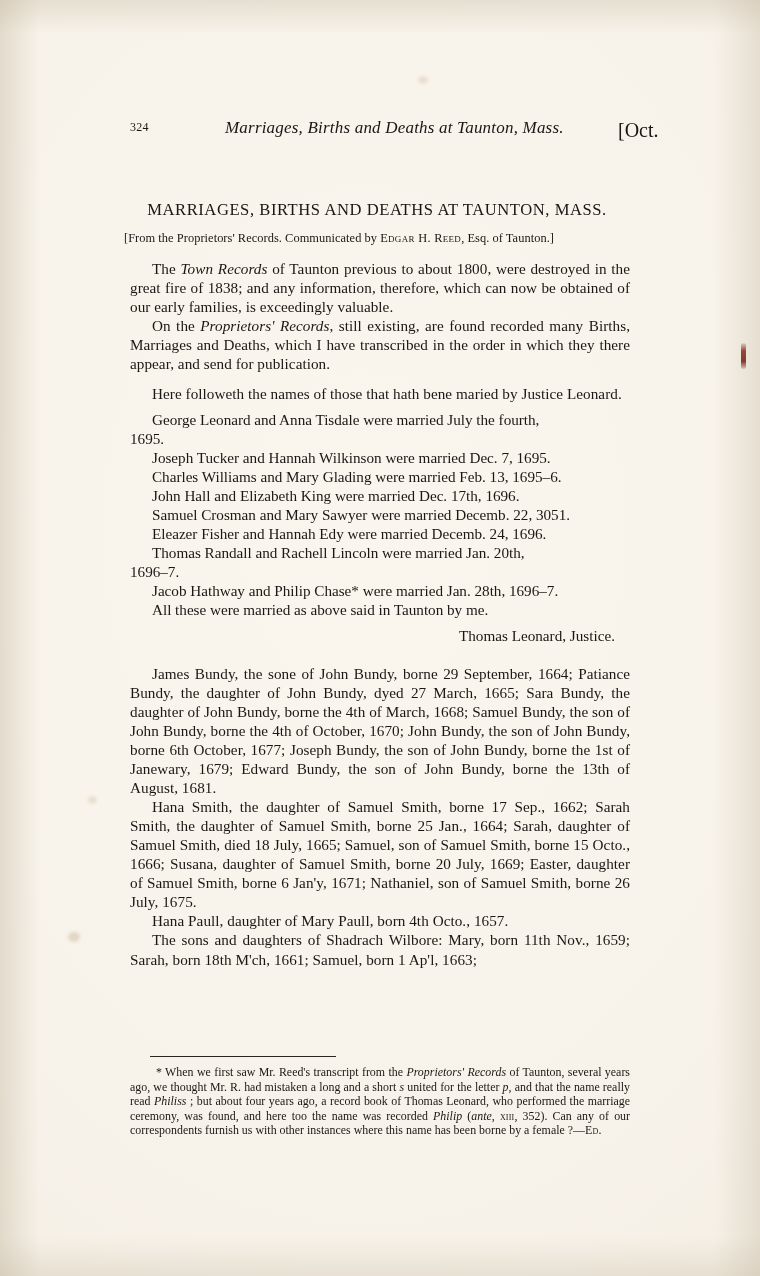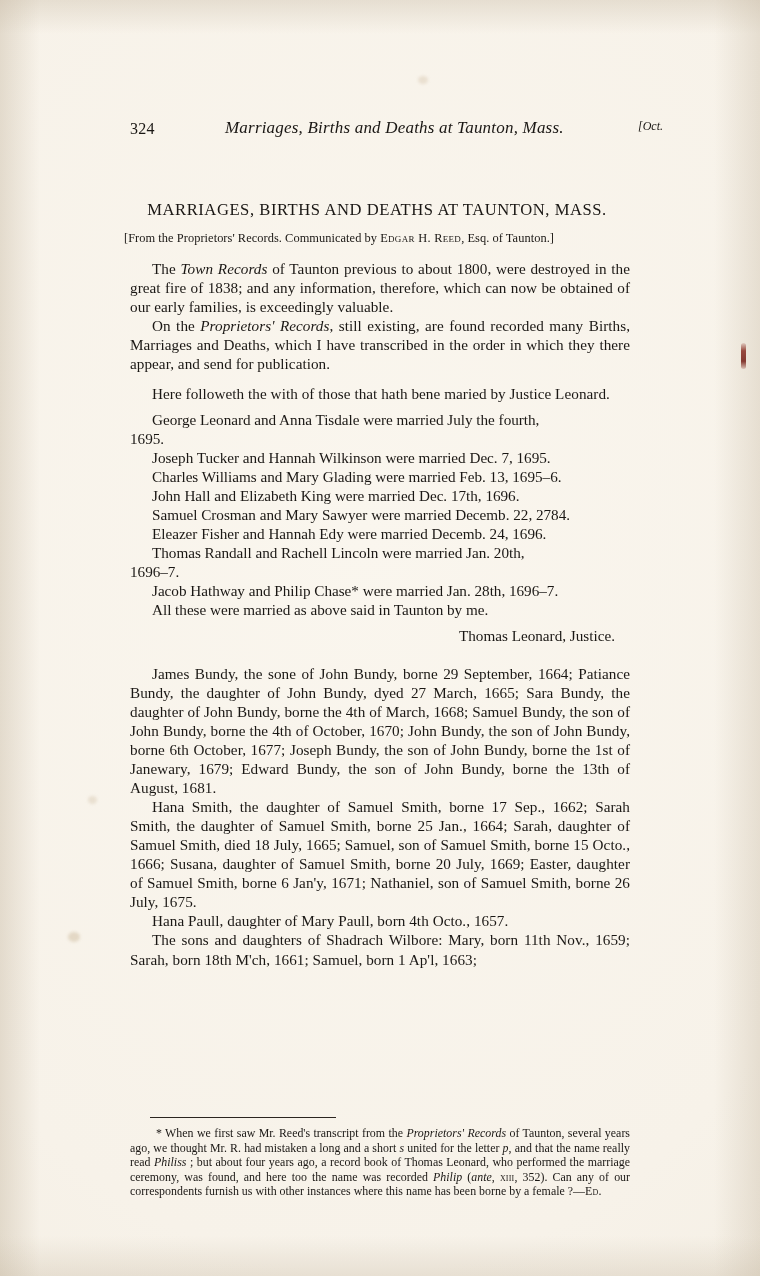--- a/index.html
+++ b/index.html
@@ -64,39 +64,38 @@
   
   .runhead {
     position: relative;
     height: 40px;
     font-size: 15.5px;
   }
   .runhead .folio {
     position: absolute;
     left: 0;
     top: 8px;
-    font-size: 16px;
+    font-size: 12px;
     letter-spacing: .3px;
   }
   .runhead .rh-title {
     position: absolute;
     left: 95px;
     top: 6px;
     font-style: italic;
     font-size: 17px;
     letter-spacing: .2px;
     white-space: nowrap;
   }
   .runhead .rh-month {
     position: absolute;
-    left: 508px;
+    left: 488px;
     top: 7px;
-    font-size: 12px;
-    white-space: nowrap;
-    font-style: italic;
+    font-size: 20px;
+    white-space: nowrap;
   }
 
   
   .art-title {
     margin-top: 48px;
     text-align: center;
     font-size: 16.6px;
     letter-spacing: .55px;
     white-space: nowrap;
     margin-left: -6px;
@@ -145,21 +144,21 @@
     font-size: 15.2px;
     line-height: 19.5px;
     text-align: right;
     padding-right: 8px;
   }
 
   
   #footnote {
     position: absolute;
     left: 130px;
-    top: 1117px;
+    top: 1056px;
     width: 500px;
   }
   .fn-rule {
     width: 186px;
     height: 0;
     border-top: 1.3px solid #2b2520;
     margin: 0 0 8px 20px;
   }
   p.fn {
     margin: 0;
@@ -204,31 +203,31 @@
     </div>
 
     <div class="body-block">
 
       <p class="b ind"><span>The </span><i>Town Records</i><span> of Taunton previous to about 1800, were destroyed in the great fire of 1838; and any information, therefore, which can now be obtained of our early families, is exceedingly valuable.</span></p>
 
       <p class="b ind"><span>On the </span><i>Proprietors' Records</i><span>, still existing, are found recorded many Births, Marriages and Deaths, which I have transcribed in the order in which they there appear, and send for publication.</span></p>
 
       <div class="gap-md"></div>
 
-      <p class="b ind">Here followeth the with of those that hath bene maried by Justice Leonard.</p>
+      <p class="b ind">Here followeth the names of those that hath bene maried by Justice Leonard.</p>
 
       <div class="gap-sm"></div>
 
       <div>
         <p class="mline">George Leonard and Anna Tisdale were married July the fourth,</p>
         <p class="mline cont">1695.</p>
         <p class="mline">Joseph Tucker and Hannah Wilkinson were married Dec. 7, 1695.</p>
         <p class="mline">Charles Williams and Mary Glading were married Feb. 13, 1695–6.</p>
         <p class="mline">John Hall and Elizabeth King were married Dec. 17th, 1696.</p>
-        <p class="mline">Samuel Crosman and Mary Sawyer were married Decemb. 22, 2784.</p>
+        <p class="mline">Samuel Crosman and Mary Sawyer were married Decemb. 22, 3051.</p>
         <p class="mline">Eleazer Fisher and Hannah Edy were married Decemb. 24, 1696.</p>
         <p class="mline">Thomas Randall and Rachell Lincoln were married Jan. 20th,</p>
         <p class="mline cont">1696–7.</p>
         <p class="mline">Jacob Hathway and Philip Chase* were married Jan. 28th, 1696–7.</p>
         <p class="mline">All these were married as above said in Taunton by me.</p>
       </div>
 
       <p class="signature">Thomas Leonard, Justice.</p>
 
       <div class="gap-md"></div>

